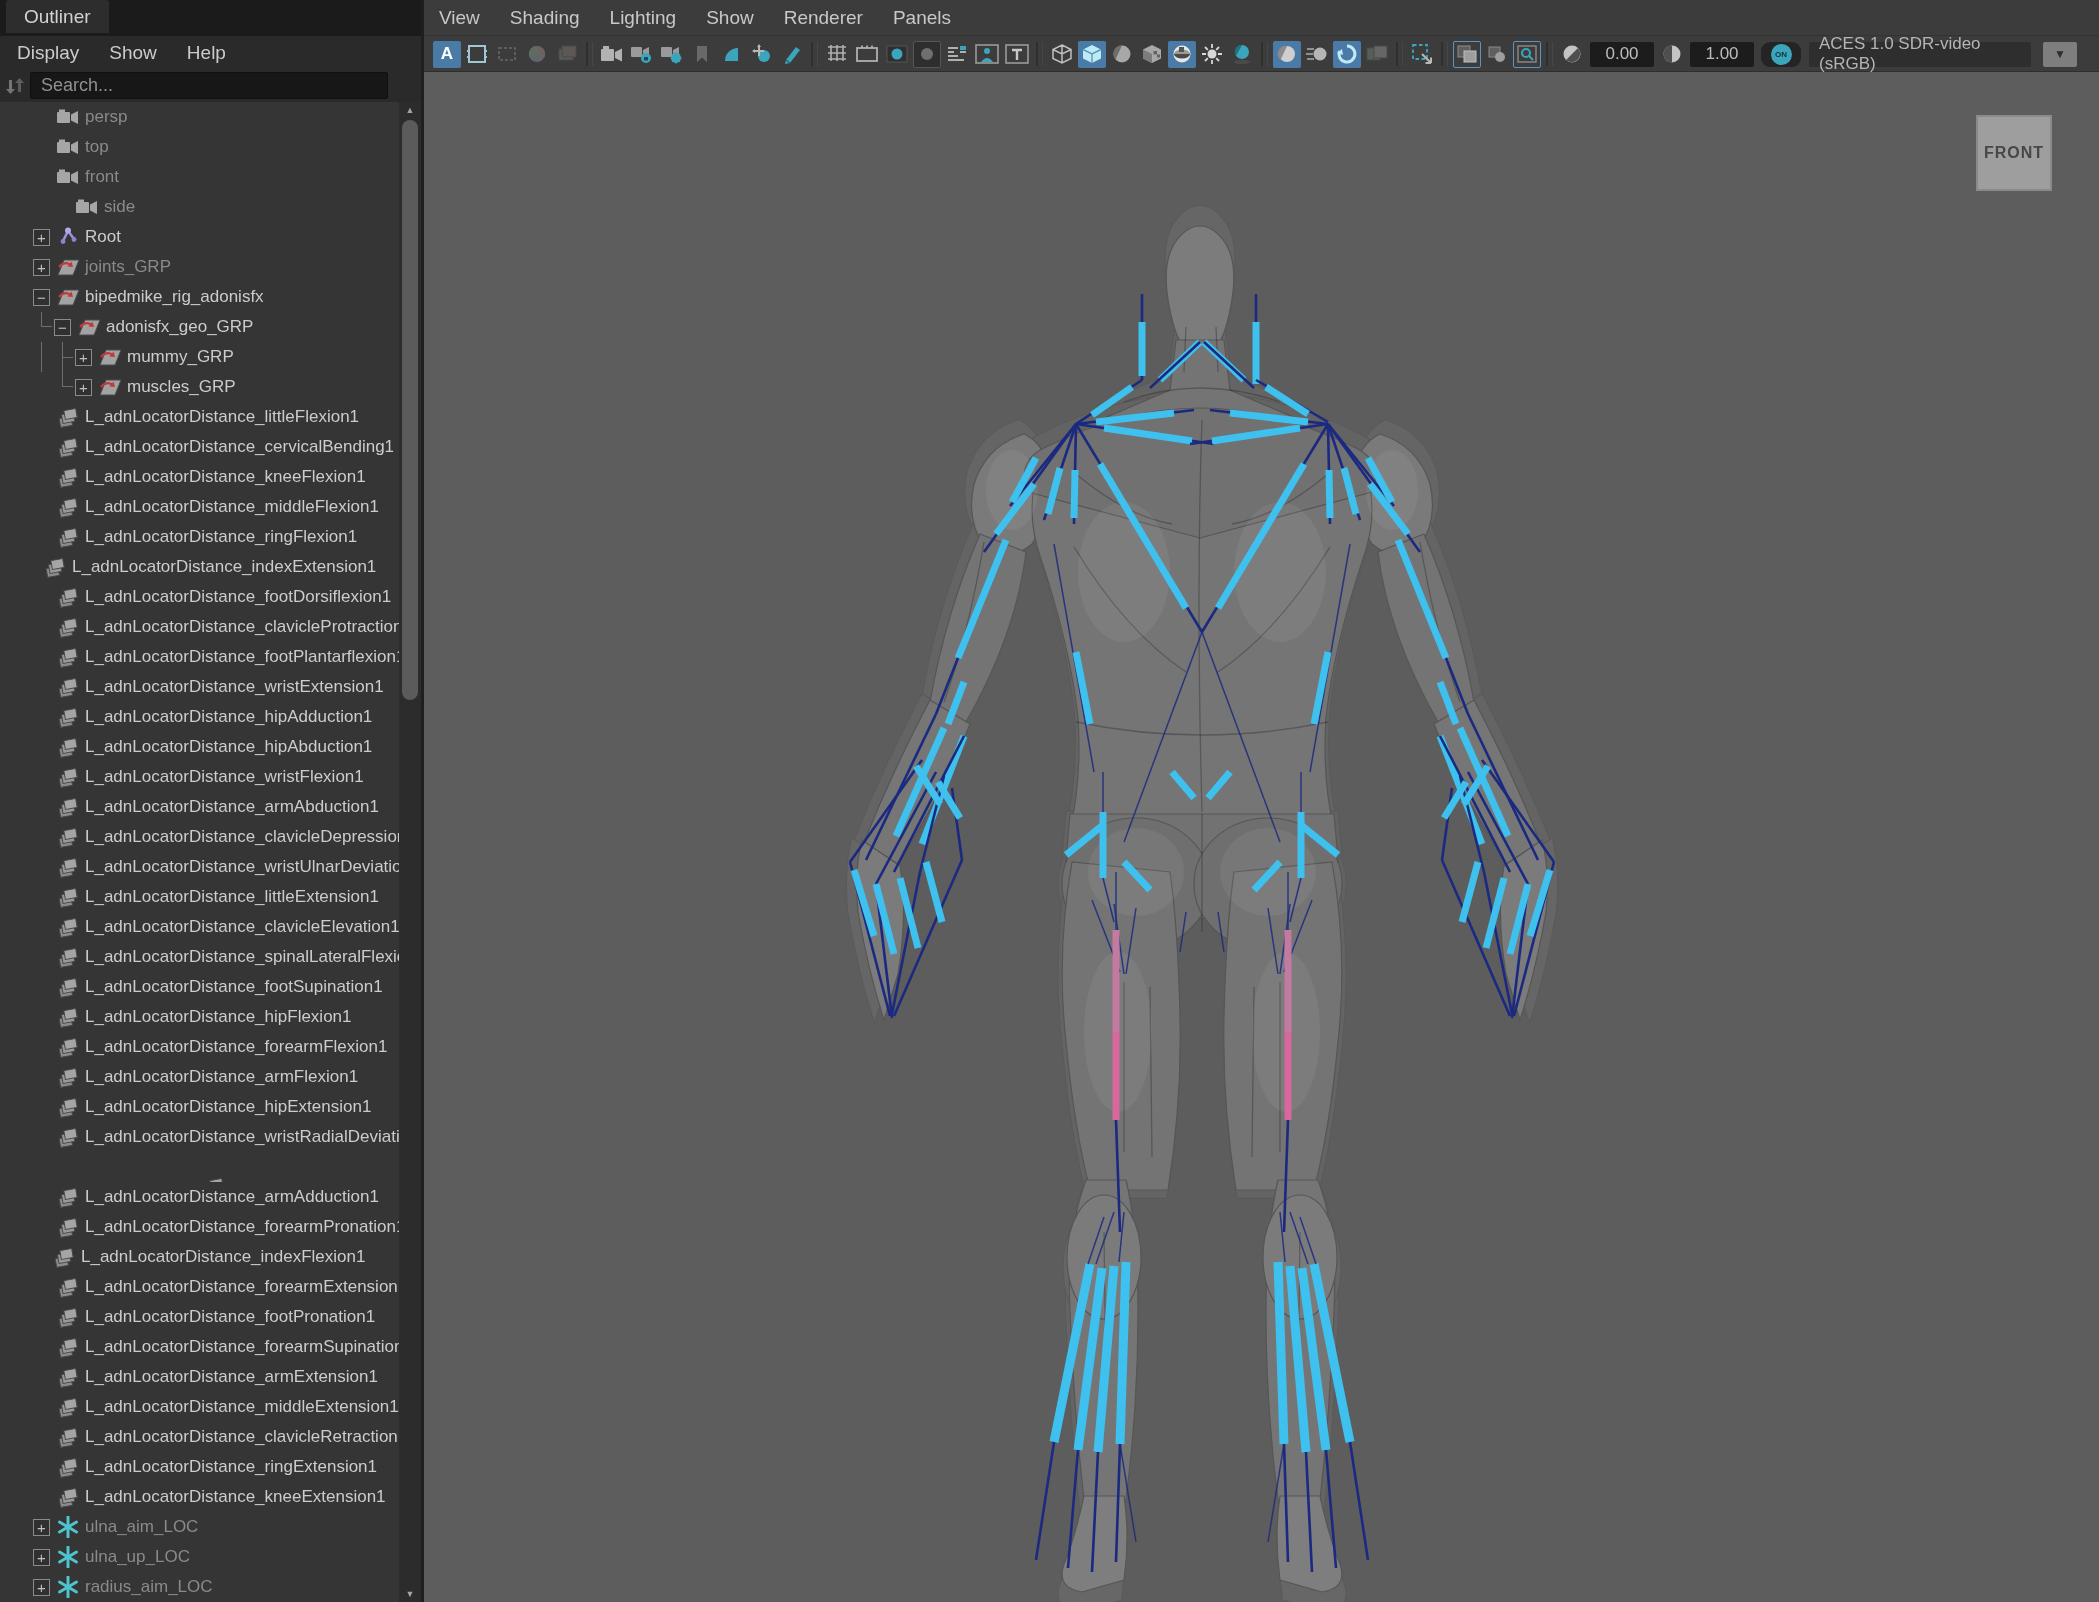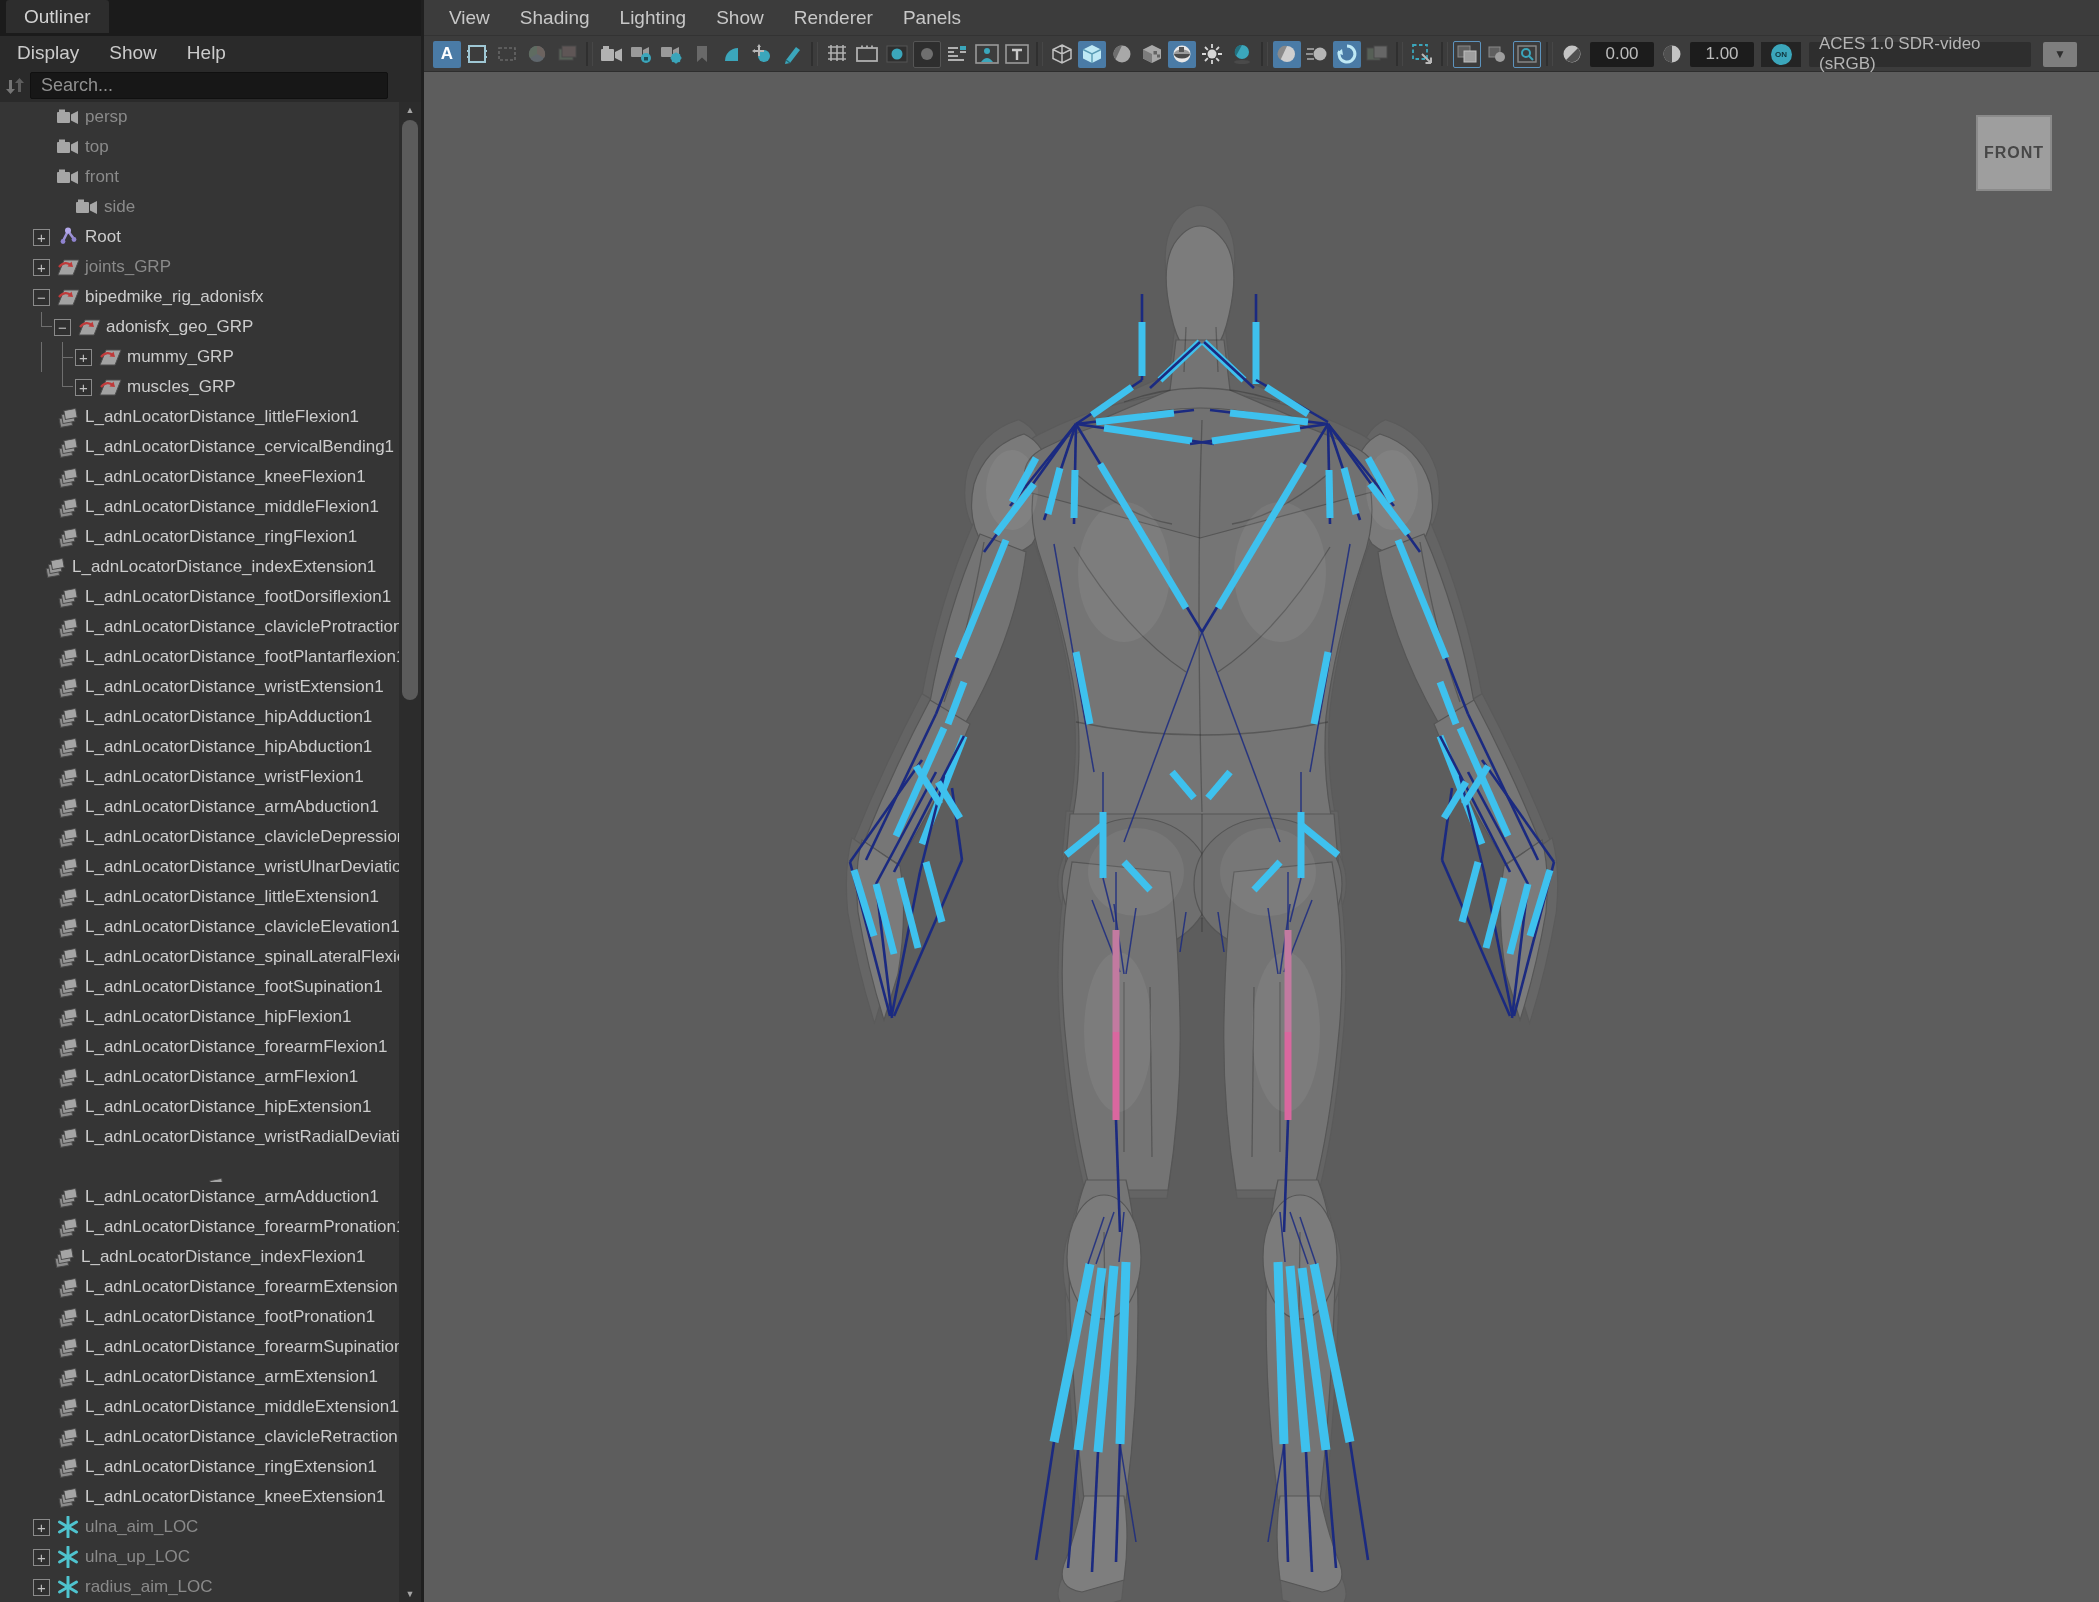--- a/index.html
+++ b/index.html
@@ -34,32 +34,32 @@
 
   
   #tree-scrollbar { position:absolute; left:399px; top:102px; width:22px; height:1500px; background:#2c2c2c; }
   #scroll-up, #scroll-down { position:absolute; left:0; width:22px; height:16px; color:#a5a5a5; font-size:9px;
                              text-align:center; line-height:16px; }
   #scroll-up { top:0; } #scroll-down { bottom:0; }
   #scroll-thumb { position:absolute; left:3px; top:18px; width:16px; height:580px; background:#5b5b5b; border-radius:8px; }
 
   
   #viewport { position:absolute; left:421px; top:0; width:1678px; height:1602px; background:#3c3c3c; border-left:3px solid #1f1f1f; }
-  #vp-menubar { position:absolute; left:0; top:0; width:100%; height:36px; background:#3c3c3c; display:flex; align-items:center; padding-left:10px; border-bottom:1px solid #333; }
+  #vp-menubar { position:absolute; left:0; top:0; width:100%; height:36px; background:#3c3c3c; display:flex; align-items:center; border-bottom:1px solid #333; }
   #vp-menubar .menu-item { color:#c8c8c8; font-size:19px; padding:0 15px; }
   #vp-toolbar { position:absolute; left:0; top:37px; width:100%; height:35px; background:#3c3c3c; display:flex; align-items:center; padding-left:8px; border-bottom:1px solid #2e2e2e; }
   .tb-btn { width:28px; height:27px; margin:0 1px; border-radius:2px; display:flex; align-items:center; justify-content:center; flex:0 0 auto; }
   .tb-btn.active { background:#4a7ba6; }
   .tb-btn.pressed { background:#2e2e2e; border:1px solid #555; }
   .tb-btn.outlined { border:1px solid #5d93bd; }
   .tb-btn.dim { opacity:.55; }
   .tb-sep { width:7px; height:24px; margin:0 4px; flex:0 0 auto; border-left:2px solid #2f2f2f; border-right:1px solid #474747; }
   .tb-field { width:64px; height:25px; background:#1c1c1c; border-radius:2px; color:#bcbcbc; font-size:17px;
               display:flex; align-items:center; justify-content:center; margin:0 3px; flex:0 0 auto; }
-  #on-toggle { width:40px; height:25px; background:#242424; border-radius:0; display:flex; align-items:center; justify-content:center; margin:0 4px; flex:0 0 auto; }
+  #on-toggle { width:40px; height:25px; background:#242424; border-radius:9px; display:flex; align-items:center; justify-content:center; margin:0 4px; flex:0 0 auto; }
   #on-badge { width:21px; height:21px; border-radius:50%; background:#3ba6bb; color:#10333b; font-size:8px; font-weight:bold;
               display:flex; align-items:center; justify-content:center; }
   #color-space { width:222px; height:25px; background:#2e2e2e; color:#b5b5b5; font-size:17px; display:flex;
                  align-items:center; padding-left:10px; margin-left:4px; border-radius:2px; flex:0 0 auto; }
   #color-space-expand { width:34px; height:25px; margin-left:12px; background:#7e7e7e; border-radius:2px; color:#2e2e2e;
                         font-size:12px; display:flex; align-items:center; justify-content:center; flex:0 0 auto; }
 
   #vp-canvas { position:absolute; left:0; top:72px; width:1678px; height:1530px; background:#5d5d5d; overflow:hidden; }
   #front-box { position:absolute; left:1552px; top:43px; width:76px; height:76px; background:#9e9e9e;
                border:2px solid #8a8a8a; display:flex; align-items:center; justify-content:center;

